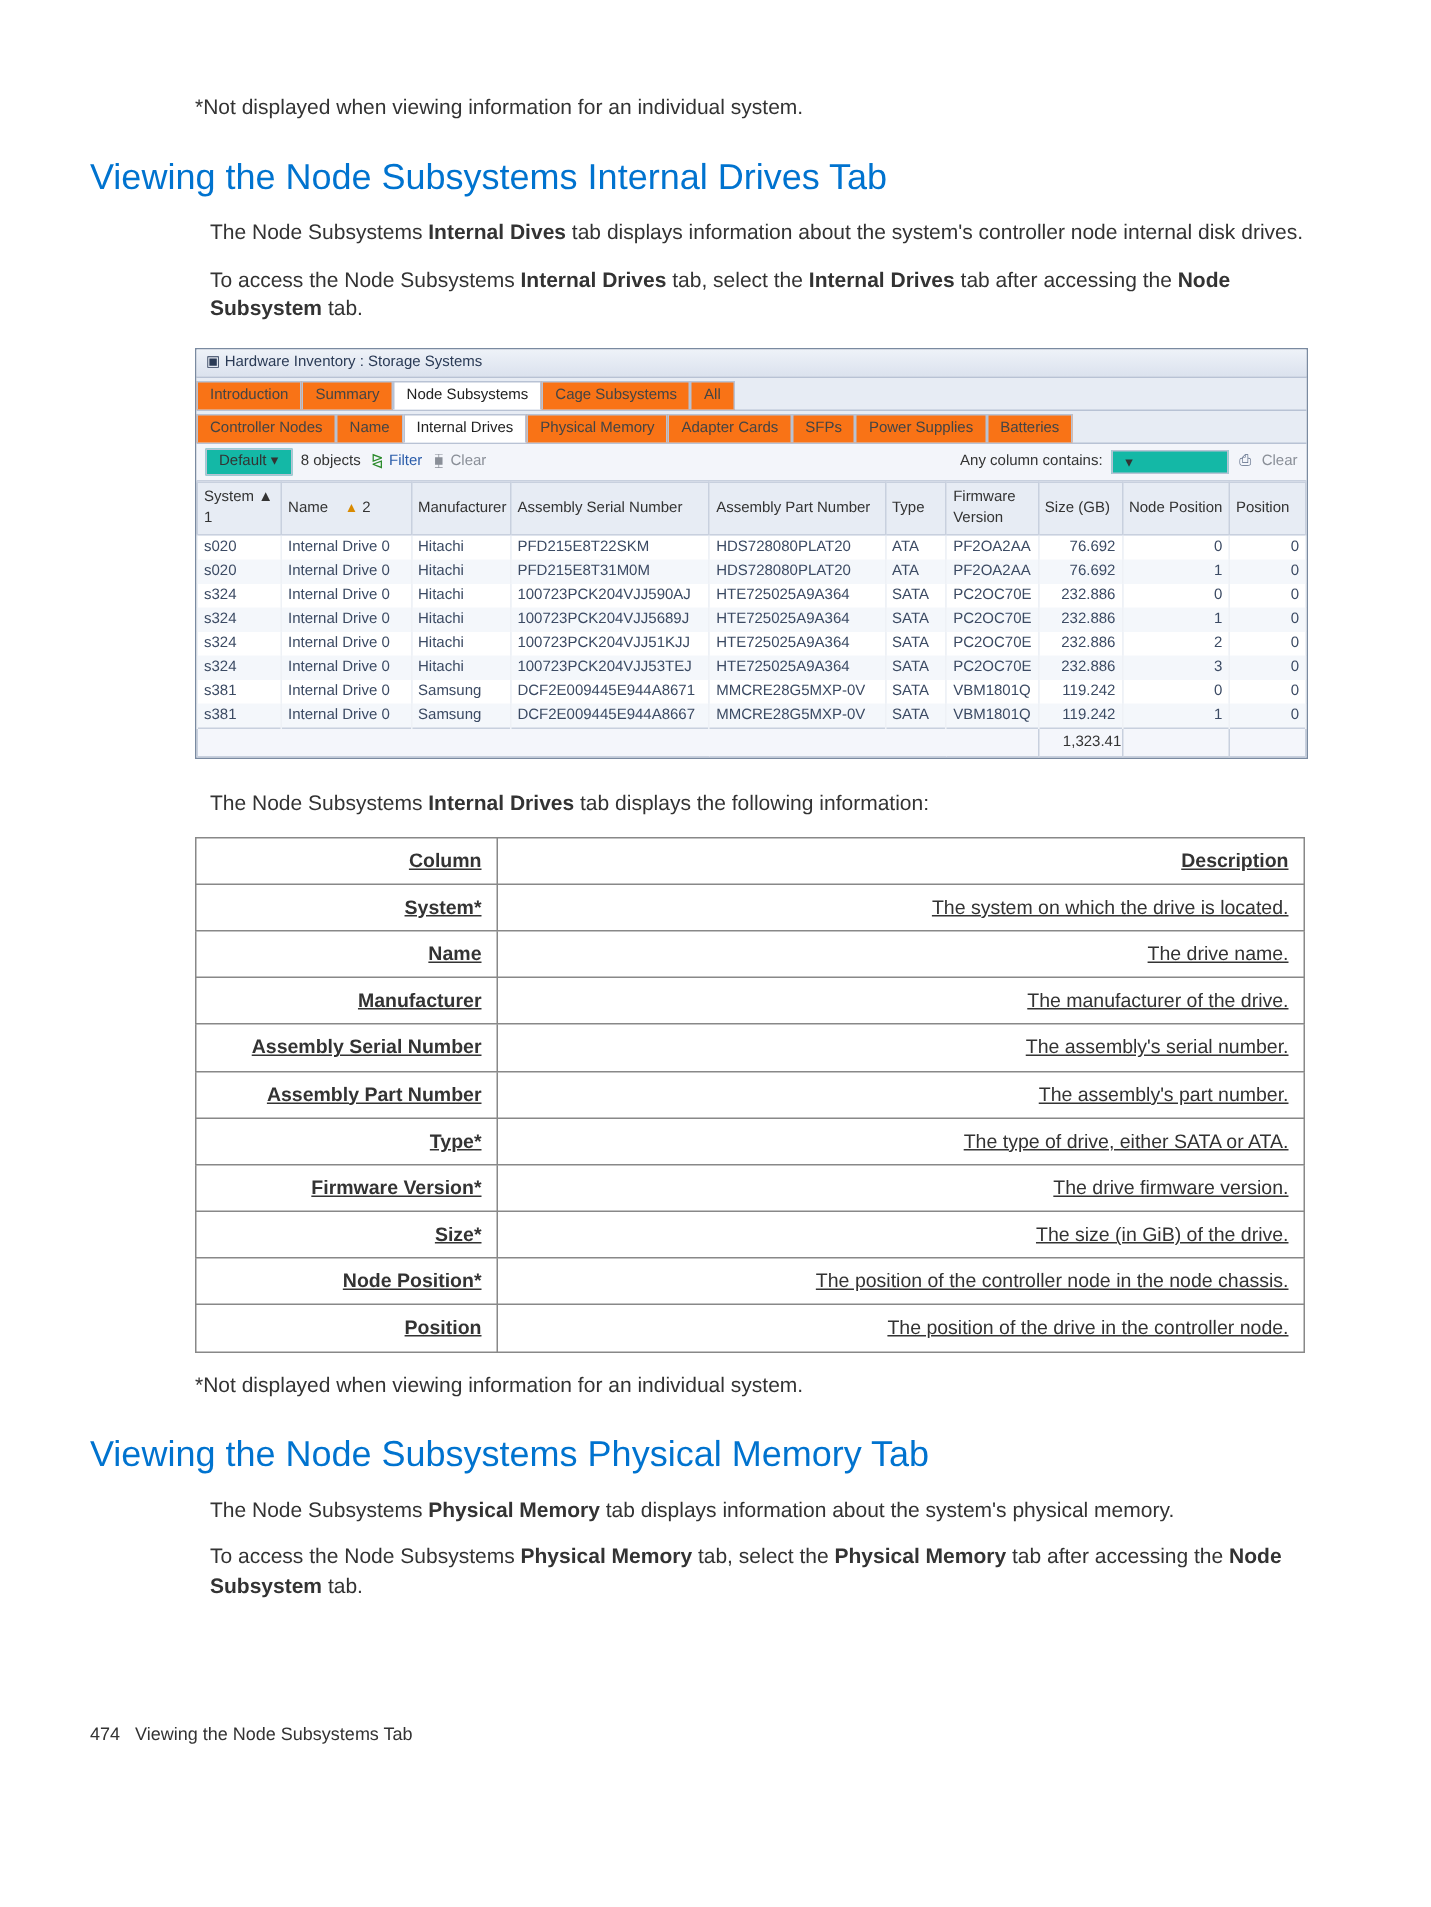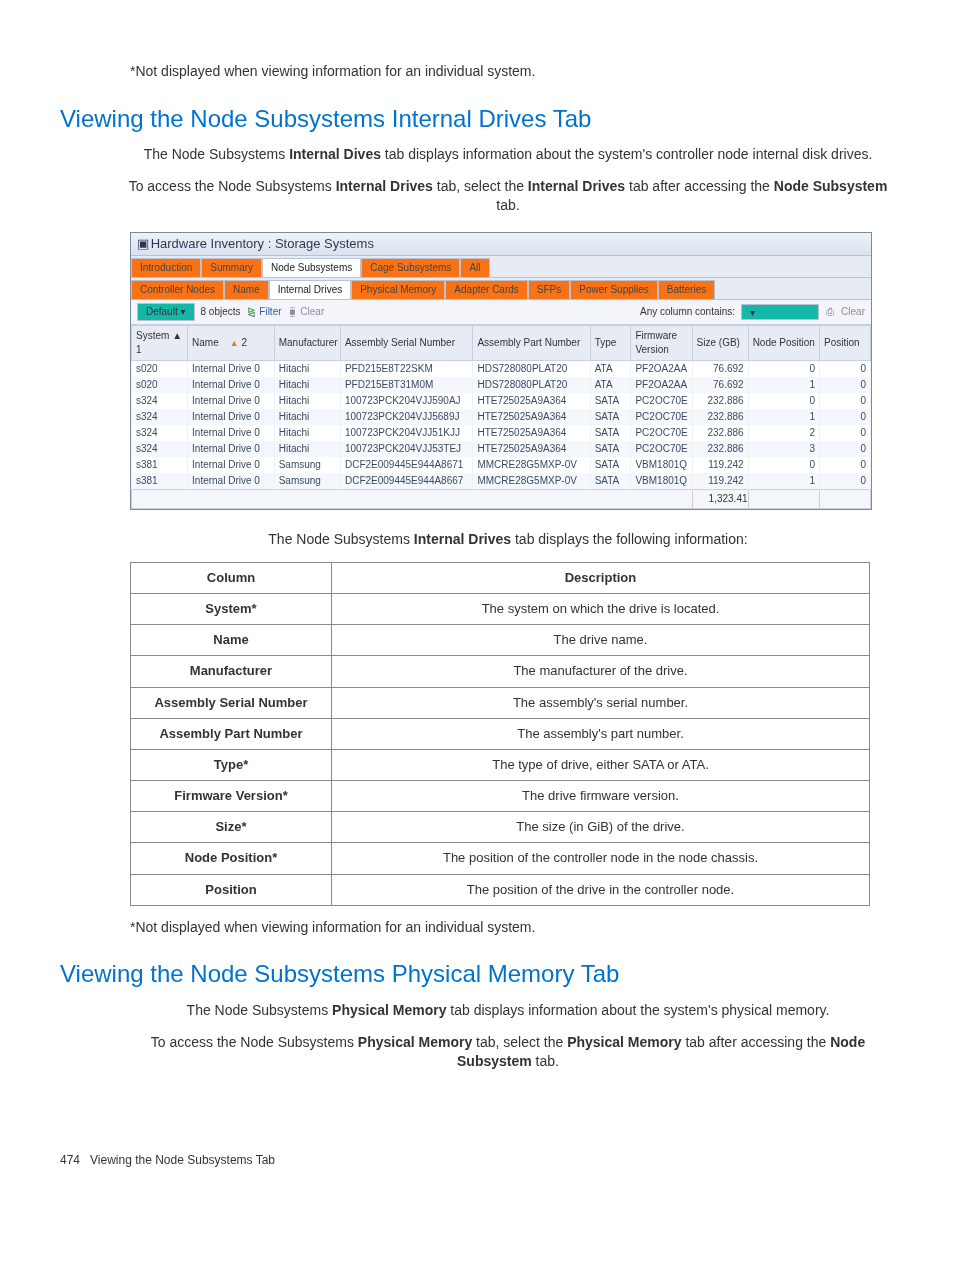--- a/index.html
+++ b/index.html
@@ -4,21 +4,21 @@
 <style>
   body {
     font-family: Arial, Helvetica, sans-serif;
     font-size: 14px;
     color: #333;
     margin: 0;
     padding: 50px 60px 40px 60px;
     width: 834px;
     line-height: 1.4;
   }
-  .body-text { margin: 0 0 12px 62px; text-align: center; }
+  .body-text { margin: 0 0 12px 80px; }
   .footnote { margin: 12px 0 20px 70px; }
   h2.section-heading {
     font-family: Arial, Helvetica, sans-serif;
     color: #0073cf;
     font-weight: normal;
     font-size: 24px;
     margin: 18px 0 10px 0;
   }
   .bold { font-weight: bold; }
 
@@ -27,21 +27,21 @@
     border: 1px solid #7a8aa0;
     background: #f4f6fb;
     width: 740px;
     font-family: "Segoe UI", Tahoma, sans-serif;
     font-size: 10px;
     color: #333;
   }
   .win-title {
     background: linear-gradient(#eef2f8,#dbe2ee);
     padding: 2px 6px;
-    font-size: 13px;
+    font-size: 10px;
     color: #2a3a55;
     border-bottom: 1px solid #b8c2d4;
   }
   .tabstrip {
     display: flex;
     gap: 0;
     border-bottom: 1px solid #b8c2d4;
     background: #e7ecf4;
     padding-top: 2px;
   }
@@ -115,22 +115,23 @@
 
   table.doc-table {
     border-collapse: collapse;
     width: 740px;
     margin: 12px 0 12px 70px;
     font-size: 13px;
   }
   table.doc-table th, table.doc-table td {
     border: 1px solid #888;
     padding: 6px 10px;
-    text-align: center;
+    text-align: right;
     vertical-align: top;
+    text-decoration: underline;
   }
   table.doc-table th {
     background: #fff;
     font-weight: bold;
   }
 
   .page-footer {
     margin-top: 80px;
     font-size: 12px;
     color: #333;

